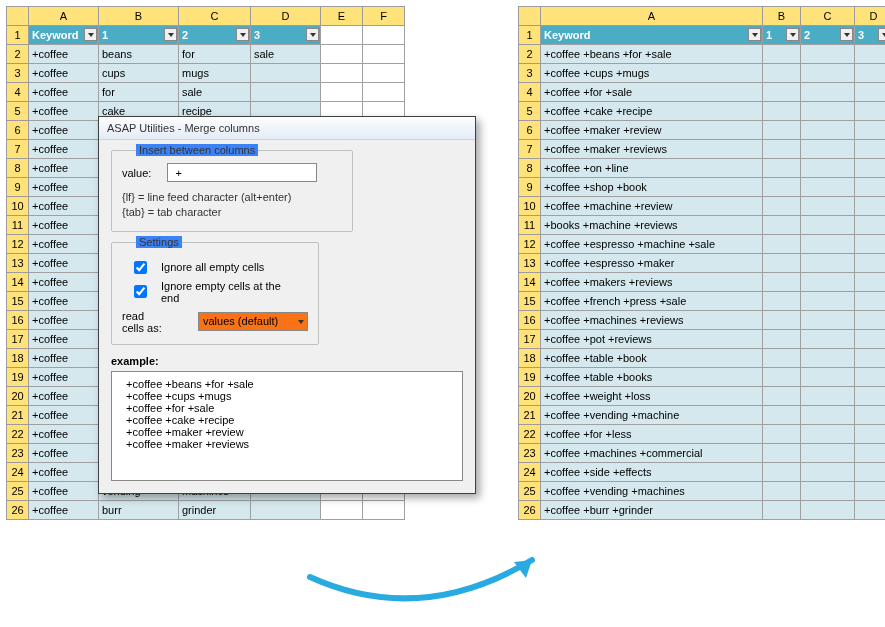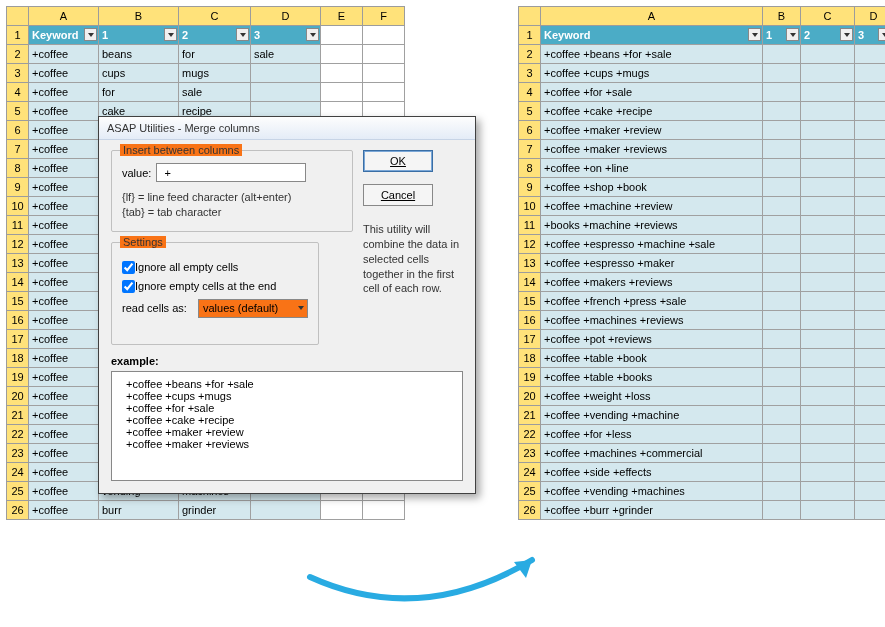--- a/index.html
+++ b/index.html
@@ -95,26 +95,26 @@
   .groupbox {
     border: 1px solid #c0c0c0;
     border-radius: 2px;
     padding: 12px 10px 10px 10px;
     margin-bottom: 10px;
     position: relative;
   }
   .groupbox .legend {
     position: absolute;
     top: -7px;
-    left: 8px;
-    background: #f97316;
+    left: 24px;
+    background: #3b82f6;
     padding: 0 3px;
     color: #333;
   }
-  .row { display: flex; align-items: center; gap: 5px; margin-bottom: 8px; }
+  .row { display: flex; align-items: center; gap: 16px; margin-bottom: 8px; }
   .txtin {
     border: 1px solid #888;
     background: #fff;
     padding: 2px 4px;
     font-size: 11px;
     height: 19px;
   }
   .btn {
     width: 70px;
     height: 22px;
@@ -149,21 +149,21 @@
   }
   .sel::after {
     content: "";
     position: absolute;
     right: 3px; top: 50%;
     transform: translateY(-50%);
     border-left: 3px solid transparent;
     border-right: 3px solid transparent;
     border-top: 4px solid #333;
   }
-  .chk { display: flex; align-items: center; gap: 0; margin: 6px 0; }
+  .chk { display: flex; align-items: center; gap: 14px; margin: 6px 12px; }
   .chk input { margin: 0; }
   .legendhint { color: #333; line-height: 1.4; }
   .examplebox {
     border: 1px solid #888;
     background: #fff;
     padding: 6px 8px;
     height: 110px;
     white-space: pre;
     font-family: Tahoma, Arial, sans-serif;
     font-size: 11px;
@@ -638,39 +638,34 @@
     <div class="groupbox" style="width:208px;">
       <span class="legend">Settings</span>
       <label class="chk">
         <input type="checkbox" checked="" style="">
         <span>Ignore all empty cells</span>
       </label>
       <label class="chk">
         <input type="checkbox" checked="" style="">
         <span>Ignore empty cells at the end</span>
       </label>
-      <div class="row" style="margin-top:6px;margin-bottom:16px;">
+      <div class="row" style="margin-top:6px;margin-bottom:0;">
         <span>read cells as:</span>
         <span style="flex:1"></span>
         <span class="sel">values (default)</span>
       </div>
     </div>
 
     <div style="margin:4px 0 4px 0;font-weight:bold;">example:</div>
     <div class="examplebox">  +coffee +beans +for +sale
   +coffee +cups +mugs
   +coffee +for +sale
   +coffee +cake +recipe
   +coffee +maker +review
   +coffee +maker +reviews</div>
 
-    <div class="rightcol">
-      <div class="btn default"><span class="underline">OK</span></div>
-      <div class="btn"><span class="underline">Cancel</span></div>
-      <div class="desc">This utility will combine the data in selected cells together in the first cell of each row.</div>
-    </div>
   </div>
 </div>
 
 <svg class="arrow-svg" width="260" height="80">
   <path d="M 10 35 Q 120 85 232 18" stroke="#29abe2" stroke-width="6" fill="none" stroke-linecap="round"></path>
   <polygon points="232,18 214,20 226,36" fill="#29abe2"></polygon>
 </svg>
 
 </body></html>

